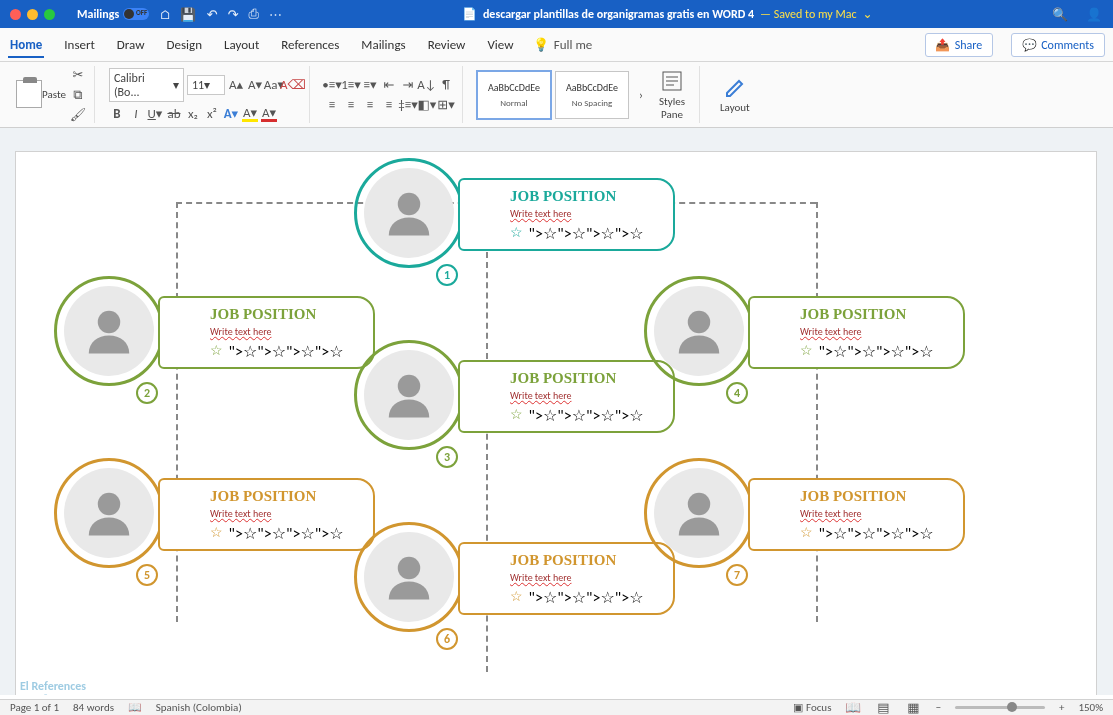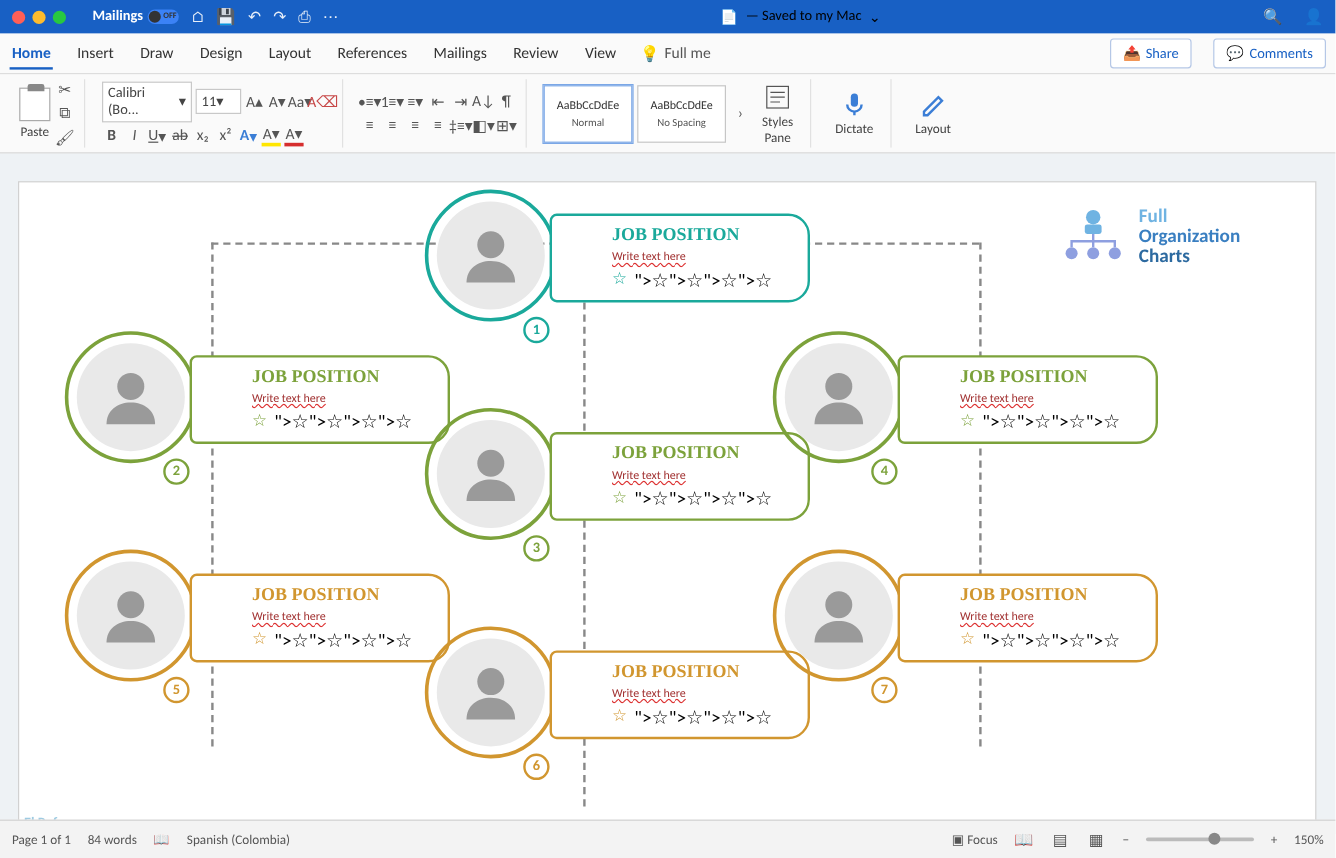--- a/index.html
+++ b/index.html
@@ -9,35 +9,35 @@
 .titlebar { height:28px; background:#1860c4; display:flex; align-items:center; padding:0 10px; color:#fff; font-size:12px; gap:10px; }
 .tl-dots { display:flex; gap:6px; }
 .dot { width:11px; height:11px; border-radius:50%; }
 .dot.r{background:#ff5f57}.dot.y{background:#febc2e}.dot.g{background:#28c840}
 .autosave-badge { display:flex; align-items:center; gap:4px; font-weight:600; margin-left:12px;}
 .autosave-toggle { width:26px; height:12px; background:#3b82f6; border-radius:6px; position:relative; display:inline-block;}
 .autosave-toggle::after{content:"";position:absolute;left:1px;top:1px;width:10px;height:10px;background:#333;border-radius:50%;}
 .autosave-toggle span{position:absolute;right:2px;top:0;font-size:7px;color:#333;font-weight:700;}
 .tb-ico { color:#fff;opacity:.9;font-size:13px;cursor:pointer;}
 .doc-title{flex:1;display:flex;align-items:center;gap:6px;justify-content:center;}
-.doc-title .sub{color:#000000;}
+.doc-title .sub{color:#fde047;}
 
 
 .tabs { height:34px; background:#fafafa; border-bottom:1px solid #d6d6d6; display:flex; align-items:center; padding:0 8px; gap:18px; font-size:13px; color:#333;}
 .tab{padding:6px 2px;cursor:pointer;}
 .tab.active{color:#1860c4;font-weight:600;border-bottom:2px solid #1860c4;padding-bottom:4px;}
 .tellme{display:flex;align-items:center;gap:4px;color:#555;}
 .spacer{flex:1;}
 .share-btn,.comments-btn{border:1px solid #b5c7e6;background:#fff;color:#1860c4;font-size:12px;padding:4px 10px;border-radius:3px;cursor:pointer;display:flex;align-items:center;gap:4px;}
 
 
 .ribbon{height:66px;background:#fafafa;border-bottom:1px solid #cfcfcf;display:flex;align-items:stretch;padding:4px 8px;gap:6px;font-size:11px;color:#444;}
 .grp{display:flex;align-items:center;border-right:1px solid #e1e1e1;padding:0 8px;gap:4px;}
 .grp:last-child{border-right:none;}
-.paste-col{display:flex;flex-direction:column;align-items:center;justify-content:center;cursor:pointer;}
+.paste-col{display:flex;flex-direction:row;align-items:center;justify-content:center;cursor:pointer;}
 .paste-ico{width:26px;height:28px;background:#fff;border:1px solid #aaa;position:relative;margin-bottom:2px;}
 .paste-ico::before{content:"";position:absolute;top:-4px;left:6px;width:14px;height:6px;background:#888;border-radius:2px 2px 0 0;}
 .mini-ico{width:16px;height:16px;color:#555;font-size:13px;cursor:pointer;display:flex;align-items:center;justify-content:center;}
 .dd{border:1px solid #c8c8c8;background:#fff;font-size:12px;padding:2px 4px;display:flex;align-items:center;}
 .fontname{width:75px;}
 .fontsize{width:38px;}
 .row{display:flex;gap:3px;align-items:center;}
 .col{display:flex;flex-direction:column;gap:4px;}
 .style-card{width:74px;height:48px;border:1px solid #c6c6c6;background:#fff;display:flex;flex-direction:column;align-items:center;justify-content:center;font-size:9px;cursor:pointer;}
 .style-card.sel{border-color:#7ba7e6;box-shadow:0 0 0 1px #7ba7e6;}
@@ -59,21 +59,21 @@
 .person-svg{width:60%;height:60%;}
 .lbl-pill{position:absolute;background:#fff;border:2px solid;border-radius:6px 18px 18px 6px;padding:8px 30px 6px 50px;min-width:160px;}
 .lbl-pill .title{font-family:Georgia,serif;font-weight:700;font-size:15px;}
 .lbl-pill .sub{font-size:10px;color:#a23333;text-decoration:underline;text-decoration-style:wavy;text-decoration-color:#d33;margin-top:2px;}
 .stars{margin-top:4px;display:flex;gap:6px;}
 .stars span{font-size:14px;}
 .ring{position:absolute;border:3px solid;border-radius:50%;}
 .num-badge{position:absolute;width:22px;height:22px;border:2px solid;border-radius:50%;background:#fff;display:flex;align-items:center;justify-content:center;font-size:12px;font-weight:700;}
 
 
-.status{position:absolute;bottom:0;left:0;right:0;height:32px;background:#f3f3f3;border-top:1px solid #d1d1d1;display:flex;align-items:center;font-size:11px;color:#555;padding:0 10px;gap:14px;}
+.status{position:absolute;bottom:0;left:0;right:0;height:16px;background:#f3f3f3;border-top:1px solid #d1d1d1;display:flex;align-items:center;font-size:11px;color:#555;padding:0 10px;gap:14px;}
 .status .spacer{flex:1;}
 .zoom-slider{width:90px;height:3px;background:#bbb;position:relative;border-radius:2px;}
 .zoom-slider::after{content:"";position:absolute;left:58%;top:-4px;width:10px;height:10px;border-radius:50%;background:#888;}
 
 
 .hline,.vline{position:absolute;border-color:#888;}
 .hline{border-top:2px dashed #888;height:0;}
 .vline{border-left:2px dashed #888;width:0;}
 
 
@@ -95,20 +95,21 @@
       </span>
   </div>
   <span class="tb-ico">⌂</span>
   <span class="tb-ico">💾</span>
   <span class="tb-ico">↶</span>
   <span class="tb-ico">↷</span>
   <span class="tb-ico">⎙</span>
   <span class="tb-ico">⋯</span>
   <div class="doc-title">
     <span>📄</span>
+    <span style="font-weight:600">descargar plantillas de organigramas gratis en WORD 4</span>
     <span class="sub">— Saved to my Mac</span>
     <span class="sub">⌄</span>
   </div>
   <span class="tb-ico">🔍</span>
   <span class="tb-ico" style="margin-left:8px">👤</span>
 </div>
 
 <div class="tabs">
   <div class="tab active">Home</div>
   <div class="tab">Insert</div>
@@ -209,62 +210,38 @@
     <span class="mini-ico">›</span>
     <div class="bigbtn">
       <svg viewBox="0 0 24 24">
           <rect x="3" y="3" width="18" height="18" fill="none" stroke="#555"></rect>
           <path d="M6 8h12M6 12h12M6 16h8" stroke="#555"></path>
         </svg>
       <span style="white-space:pre;text-align:center">Styles
 Pane</span>
     </div>
   </div>
-  <div class="grp">
-    <div class="bigbtn">
-      <svg viewBox="0 0 24 24">
-          <rect x="9" y="3" width="6" height="11" rx="3" fill="#3b7ed6"></rect>
-          <path d="M6 12a6 6 0 0012 0M12 18v3" stroke="#3b7ed6" fill="none" stroke-width="2"></path>
-        </svg>
-      <span>Dictate</span>
-    </div>
-  </div>
   <div class="grp" style="border:none">
     <div class="bigbtn">
       <svg viewBox="0 0 24 24">
           <path d="M4 18l12-12 3 3L7 21H4z" fill="none" stroke="#3b7ed6" stroke-width="2"></path>
         </svg>
       <span>Layout</span>
     </div>
   </div>
 </div>
 
 <div class="doc-scroll">
   <div class="page">
 
     <div class="hline" style="top:50px;left:160px;width:640px;"></div>
     <div class="vline" style="top:50px;left:160px;height:420px;"></div>
     <div class="vline" style="top:50px;left:800px;height:420px;"></div>
     <div class="vline" style="top:100px;left:470px;height:420px;"></div>
 
-    <div class="watermark">
-      <svg class="wm-ico" viewBox="0 0 60 54">
-        <circle cx="30" cy="10" r="6" fill="#6fb3e2"></circle>
-          <rect x="23" y="16" width="14" height="8" rx="2" fill="#6fb3e2"></rect>
-        <circle cx="12" cy="40" r="5" fill="#8e9fe0"></circle>
-          <circle cx="30" cy="40" r="5" fill="#8e9fe0"></circle>
-          <circle cx="48" cy="40" r="5" fill="#8e9fe0"></circle>
-        <path d="M30 24v6M30 30h-18v5M30 30h18v5M30 30v5" stroke="#8e9fe0" stroke-width="2" fill="none"></path>
-      </svg>
-      <div class="wm-txt">
-        <div class="wm1">Full</div>
-        <div class="wm2">Organization</div>
-        <div class="wm3">Charts</div>
-      </div>
-    </div>
 
     <div id="nodes-layer">
         <div style="position: absolute; left: 350px; top: 10px;">
     <div class="ring" style="width:110px;height:110px;border-color:#1aa99b;left:-12px;top:-4px;"></div>
     <div class="avatar" style="width:90px;height:90px;position:absolute;left:-2px;top:6px;">
       <svg class="person-svg" viewBox="0 0 24 24">
               <circle cx="12" cy="8" r="5" fill="#9a9a9a"></circle>
               <path d="M3 22c0-5 4-8 9-8s9 3 9 8z" fill="#9a9a9a"></path>
             </svg>
     </div>

